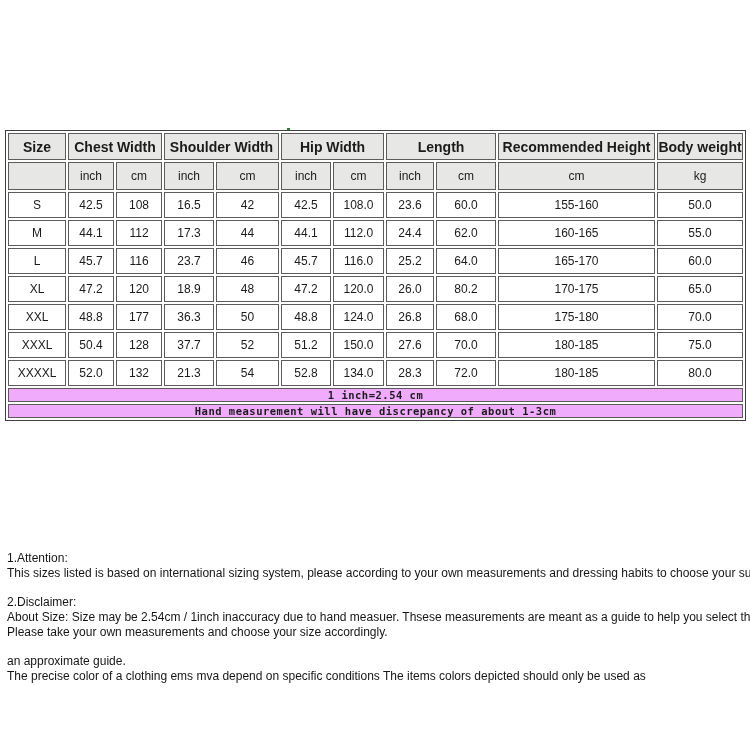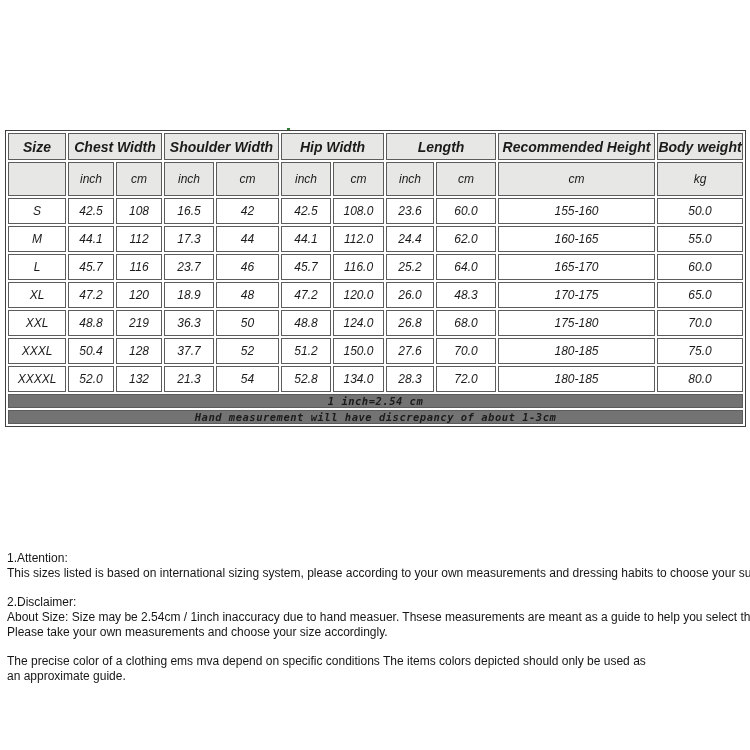--- a/index.html
+++ b/index.html
@@ -18,21 +18,20 @@
   .size-table {
     position: absolute;
     left: 5px;
     top: 130px;
     width: 741px;
     table-layout: fixed;
     border-collapse: separate;
     border-spacing: 2px;
     border: 1px solid #3f3f3f;
     background: #ffffff;
-    font-style: italic;
   }
   .size-table th, .size-table td {
     box-sizing: border-box;
     border: 1px solid #5c5c5c;
     text-align: center;
     vertical-align: middle;
     padding: 0;
     overflow: hidden;
     white-space: nowrap;
   }
@@ -40,29 +39,29 @@
     background: #e7e7e5;
   }
   .size-table .head-row th {
     font-size: 14px;
     font-weight: bold;
     height: 27px;
   }
   .size-table .sub-row th {
     font-size: 12px;
     font-weight: normal;
-    height: 34px;
+    height: 28px;
   }
   .size-table tbody td {
     background: #ffffff;
     font-size: 12px;
     height: 26px;
   }
   .size-table .footnote-row td {
-    background: #737373;
+    background: #f0abfc;
     height: 13px;
     font-family: "DejaVu Sans Mono", monospace;
     font-weight: bold;
     font-size: 10.5px;
     letter-spacing: 0.5px;
   }
   .green-marker {
     position: absolute;
     left: 287px;
     top: 128px;
@@ -173,28 +172,28 @@
         </tr>
         <tr>
           <td>XL</td>
           <td>47.2</td>
           <td>120</td>
           <td>18.9</td>
           <td>48</td>
           <td>47.2</td>
           <td>120.0</td>
           <td>26.0</td>
-          <td>48.3</td>
+          <td>80.2</td>
           <td>170-175</td>
           <td>65.0</td>
         </tr>
         <tr>
           <td>XXL</td>
           <td>48.8</td>
-          <td>219</td>
+          <td>177</td>
           <td>36.3</td>
           <td>50</td>
           <td>48.8</td>
           <td>124.0</td>
           <td>26.8</td>
           <td>68.0</td>
           <td>175-180</td>
           <td>70.0</td>
         </tr>
         <tr>
@@ -238,18 +237,18 @@
     <div class="section">
       <div>1.Attention:</div>
       <div>This sizes listed is based on international sizing system, please according to your own measurements and dressing habits to choose your suitable size.</div>
     </div>
     <div class="section">
       <div>2.Disclaimer:</div>
       <div>About Size: Size may be 2.54cm / 1inch inaccuracy due to hand measuer. Thsese measurements are meant as a guide to help you select the correct size.</div>
       <div>Please take your own measurements and choose your size accordingly.</div>
     </div>
     <div class="section">
+      <div>an approximate guide.</div>
       <div>The precise color of a clothing ems mva depend on specific conditions The items colors depicted should only be used as</div>
-      <div>an approximate guide.</div>
     </div>
   </div>
 
 </div>
 
 </body></html>

